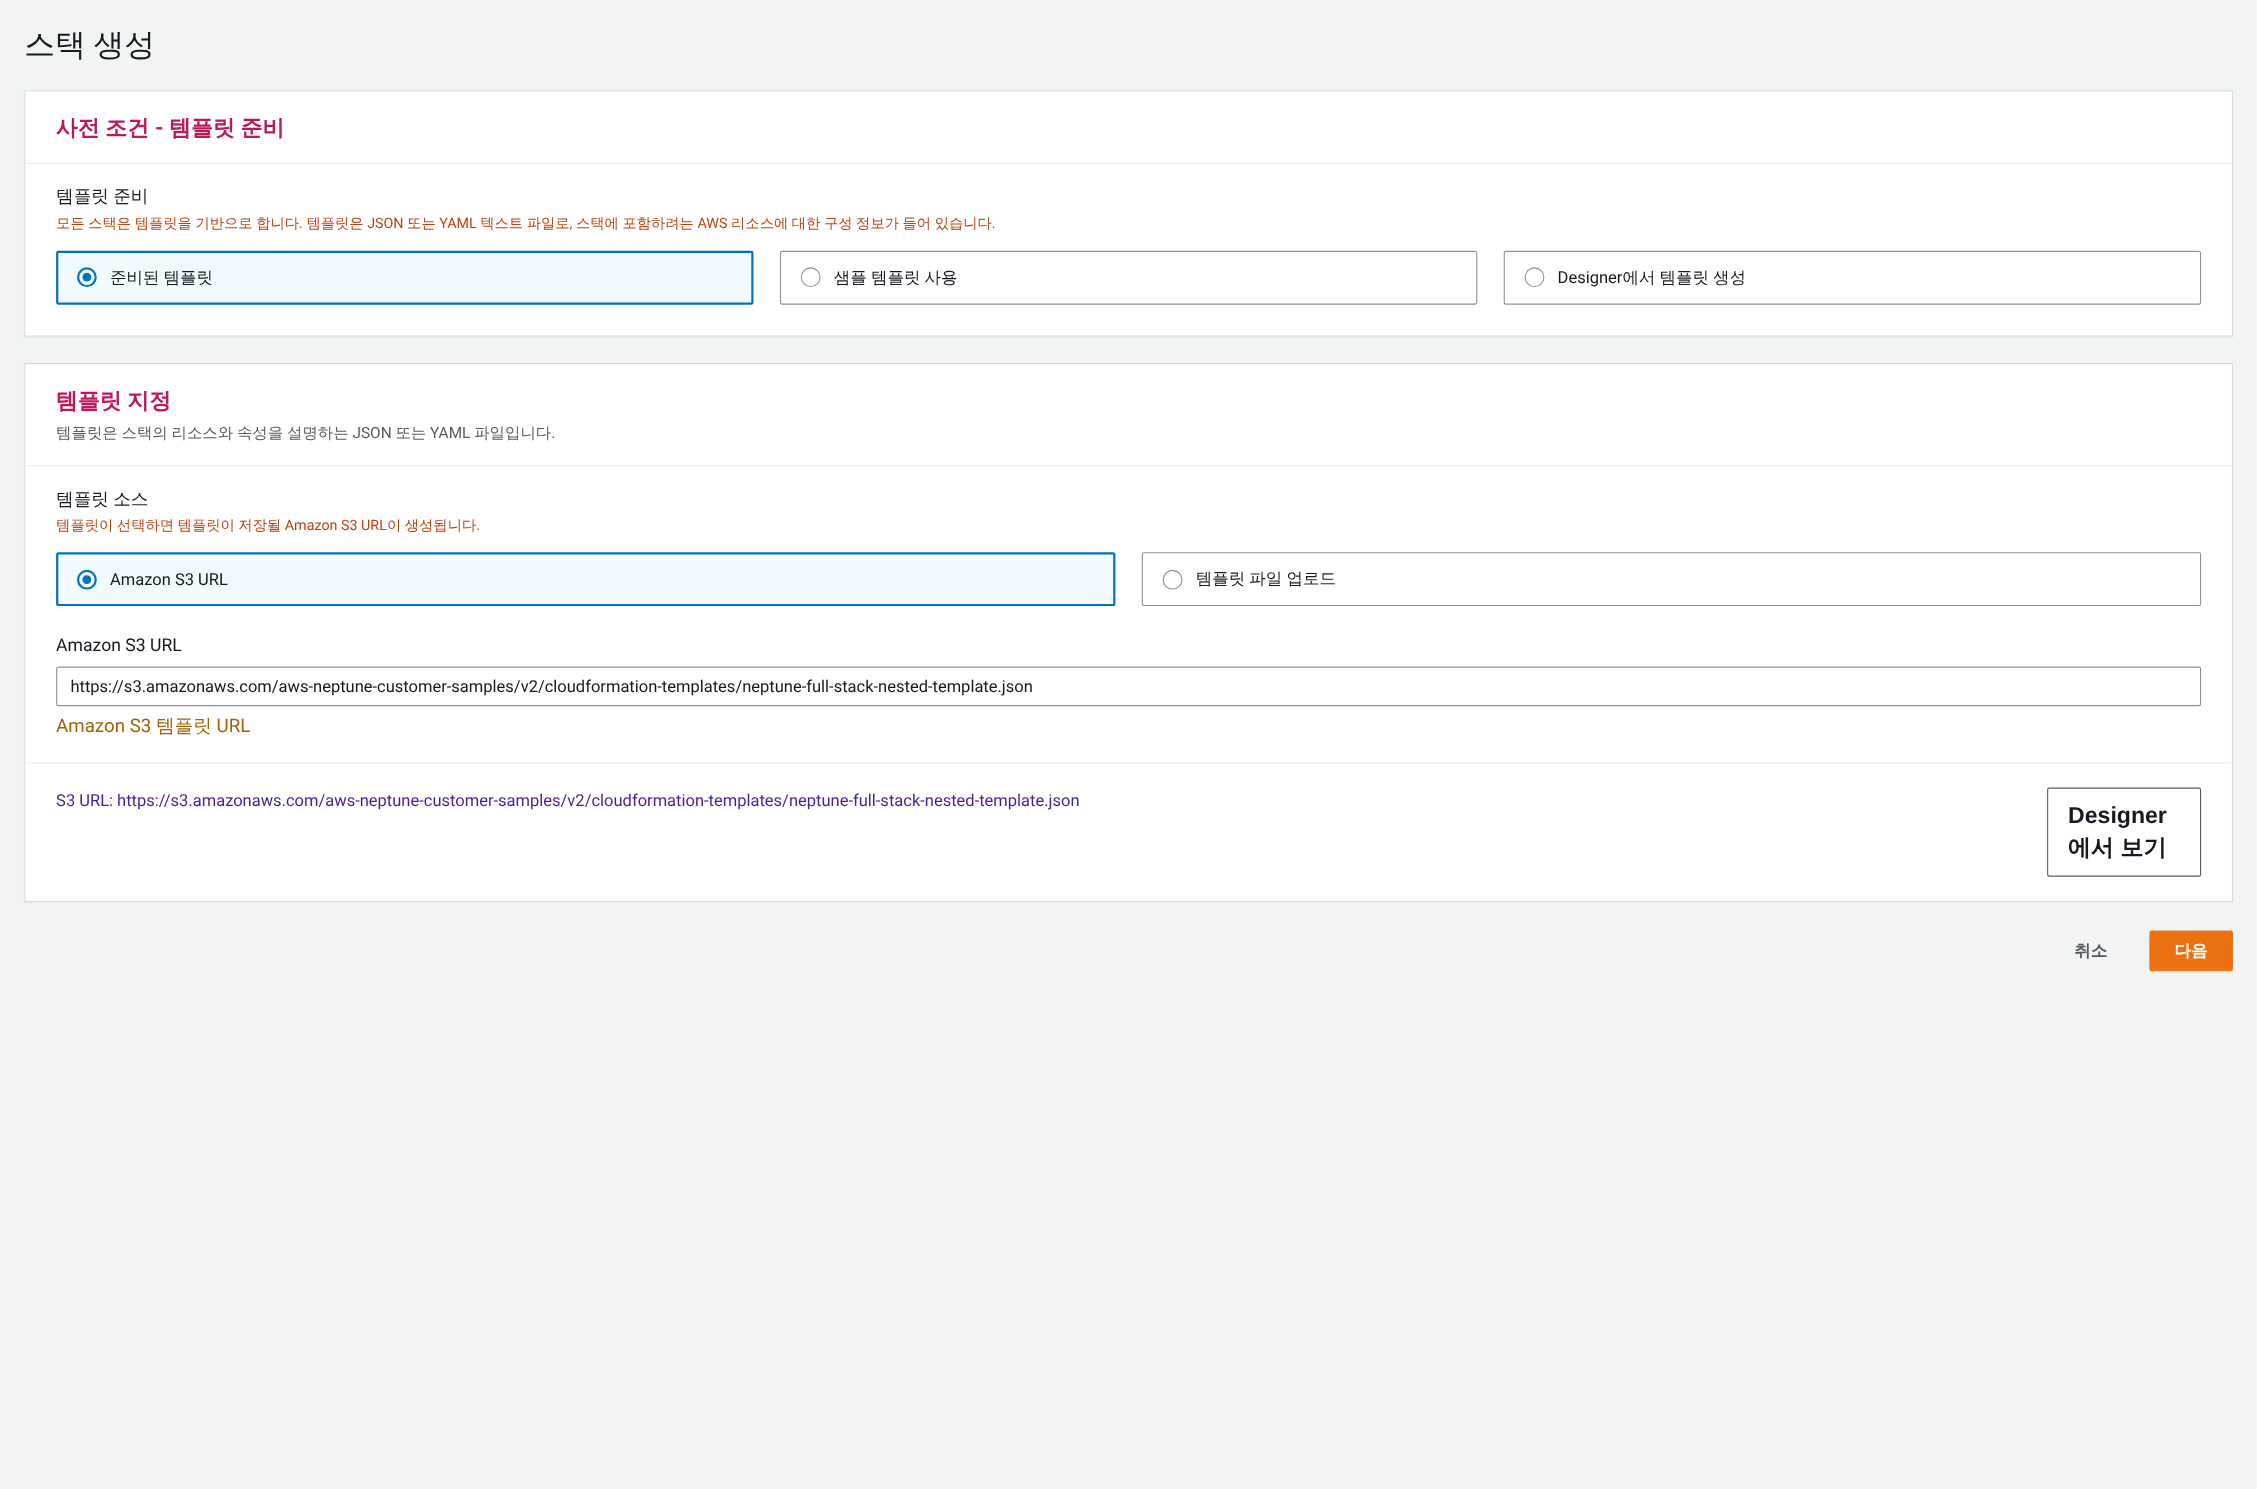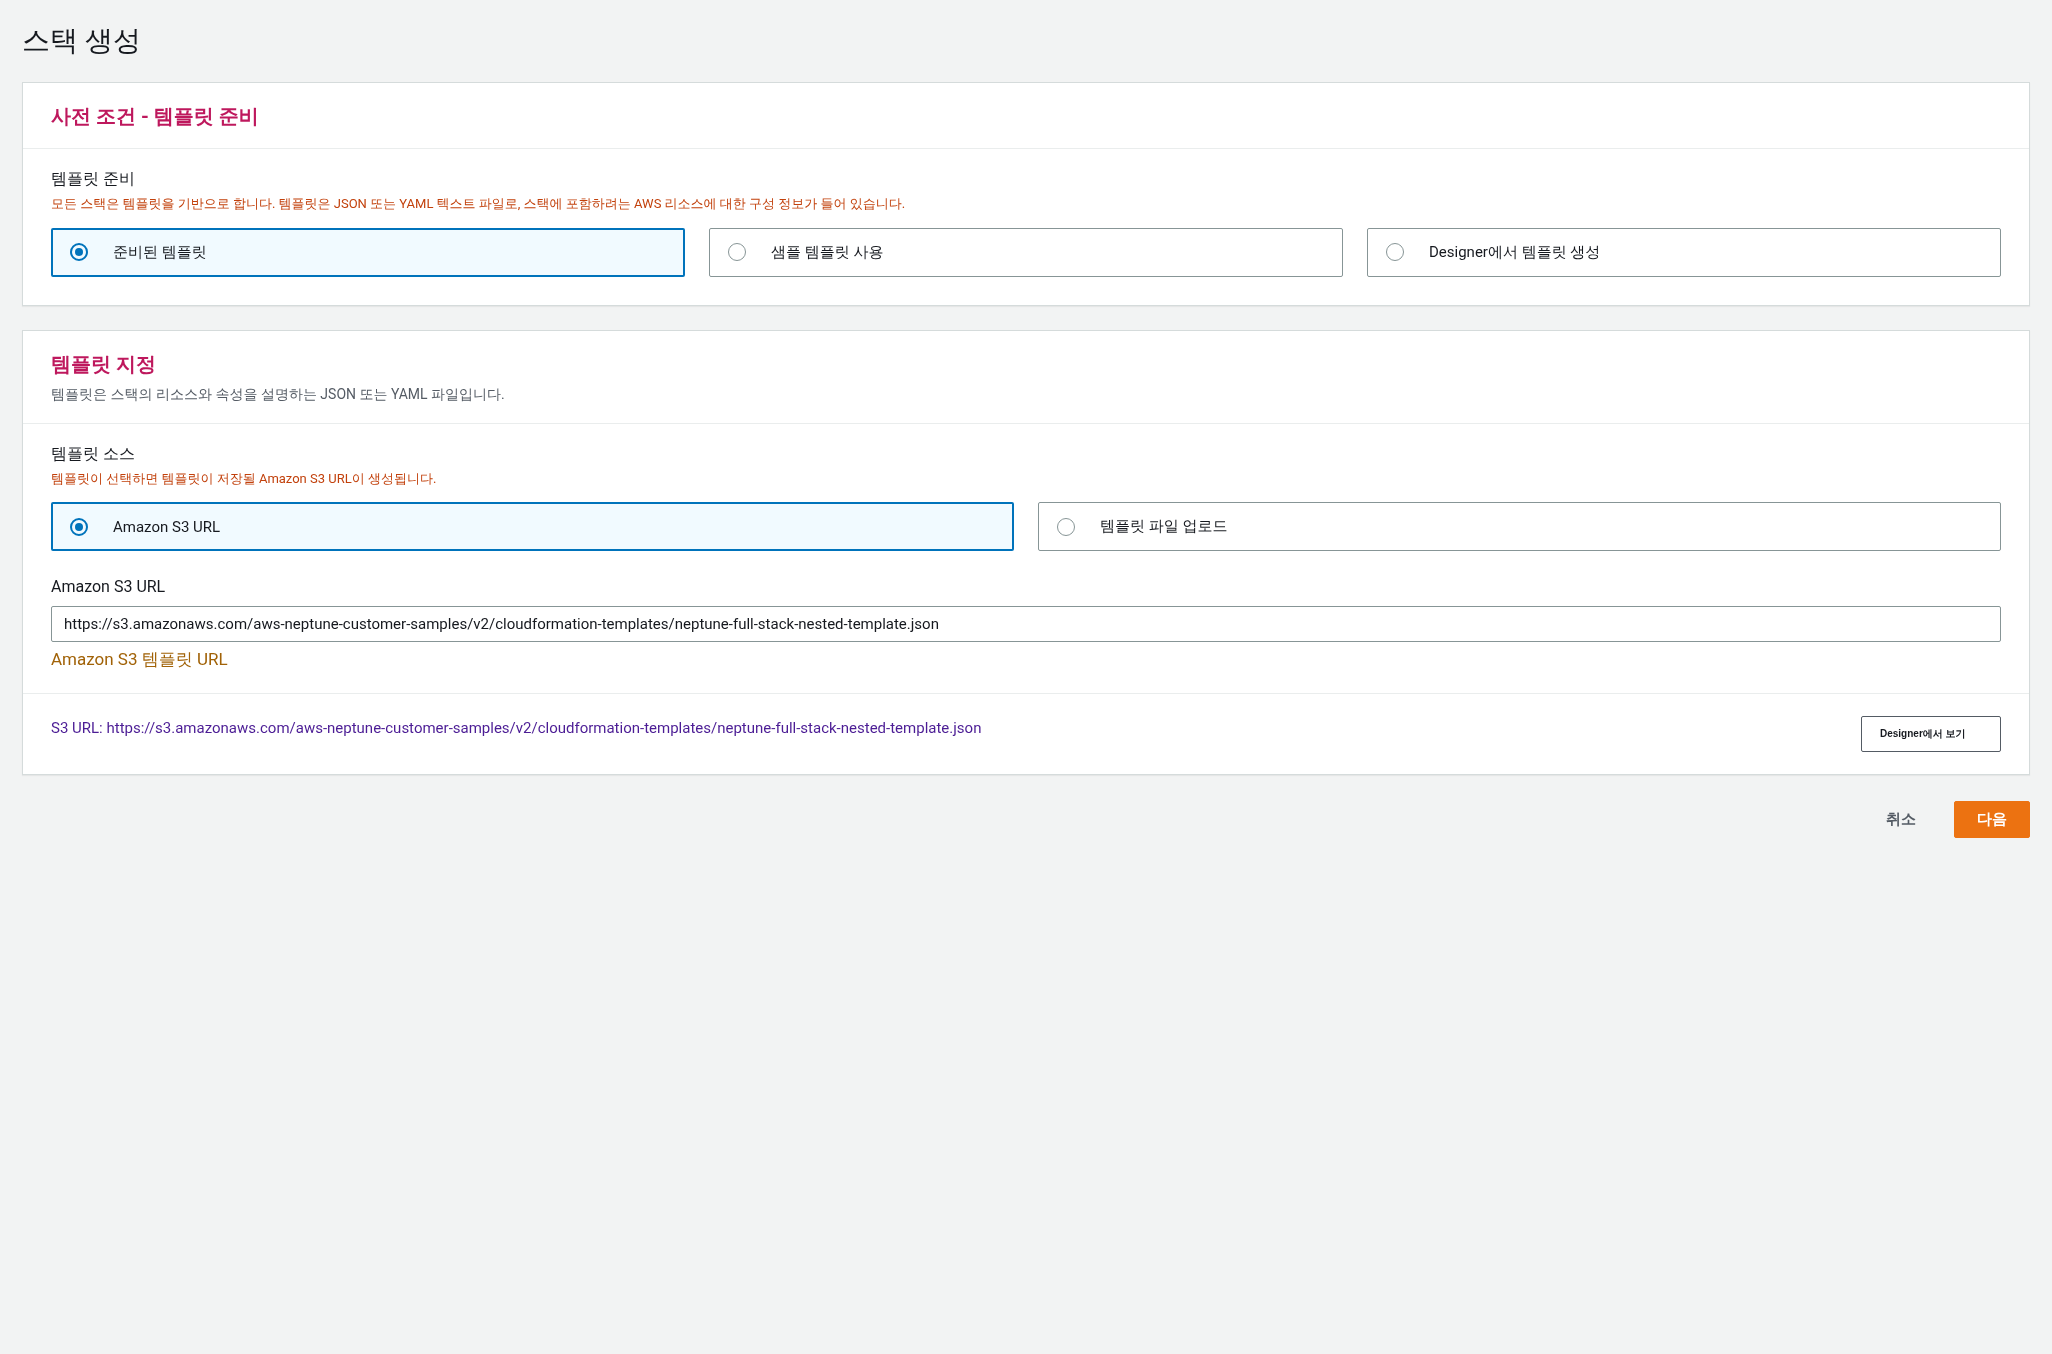--- a/index.html
+++ b/index.html
@@ -98,21 +98,20 @@
       left: 50%;
       transform: translate(-50%, -50%);
       width: 8px;
       height: 8px;
       border-radius: 50%;
       background: #0073bb;
     }
     .radio-label {
       font-size: 15px;
       color: #16191f;
-      margin-left: 13px;
     }
     .text-input {
       width: 100%;
       border: 1px solid #879596;
       border-radius: 2px;
       padding: 8px 12px;
       font-size: 15px;
       color: #16191f;
       font-family: inherit;
     }
@@ -142,21 +141,21 @@
       word-break: break-all;
       flex: 1;
     }
     .s3url-label {
       font-weight: 400;
     }
     .designer-btn {
       border: 1px solid #545b64;
       background: #ffffff;
       padding: 10px 18px;
-      font-size: 10px;
+      font-size: 21px;
       font-weight: 700;
       color: #16191f;
       cursor: pointer;
       border-radius: 2px;
       width: 140px;
       text-align: left;
       line-height: 1.4;
       flex-shrink: 0;
     }
     .footer-buttons {

